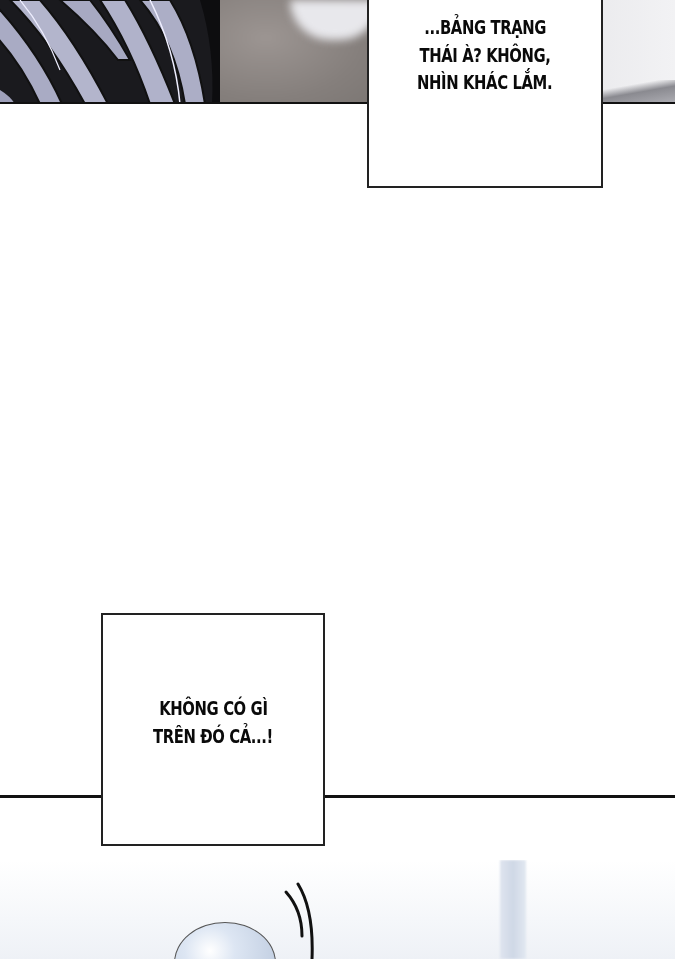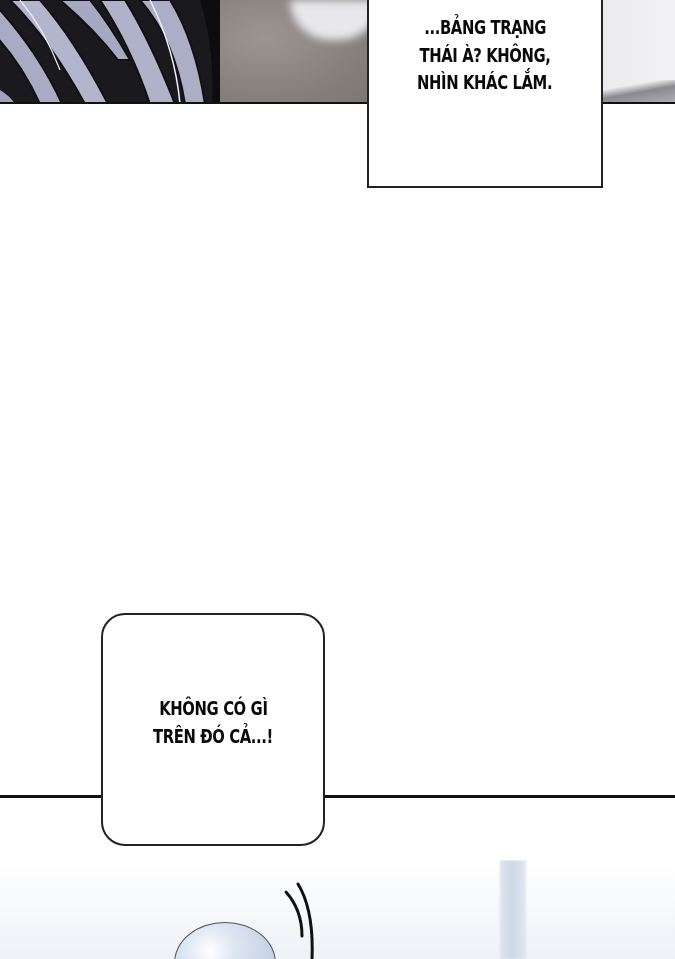--- a/index.html
+++ b/index.html
@@ -34,21 +34,21 @@
       position: absolute; background: #fff; border: 2px solid #222;
       box-sizing: border-box; display: flex; flex-direction: column;
       align-items: center; text-align: center;
     }
     .caption-box .line {
       font-family: "DejaVu Sans", sans-serif; font-weight: bold;
       color: #0a0a0a; font-size: 19px; letter-spacing: -0.5px;
       transform: scaleX(0.78); line-height: 1.45; white-space: nowrap;
     }
     #box1 { left: 367px; top: -2px; width: 236px; height: 190px; padding-top: 14px; }
-    #box2 { left: 101px; top: 613px; width: 224px; height: 233px; justify-content: center; padding-bottom: 14px; border-radius: 24px; }
+    #box2 { left: 101px; top: 613px; width: 224px; height: 233px; justify-content: center; padding-bottom: 14px; }
     .divider {
       position: absolute; top: 795px; height: 3px; background: #111;
     }
     .panel-bottom {
       position: absolute; left: 0; top: 860px; width: 675px; height: 99px; overflow: hidden;
       background: linear-gradient(180deg, #ffffff 0%, #f5f7fa 60%, #eef1f6 100%);
     }
     .panel-bottom .pillar {
       position: absolute; left: 500px; top: 0; width: 26px; height: 99px;
       background: linear-gradient(90deg, #dfe5ef, #cfd8e6, #e2e8f1); filter: blur(1px);

